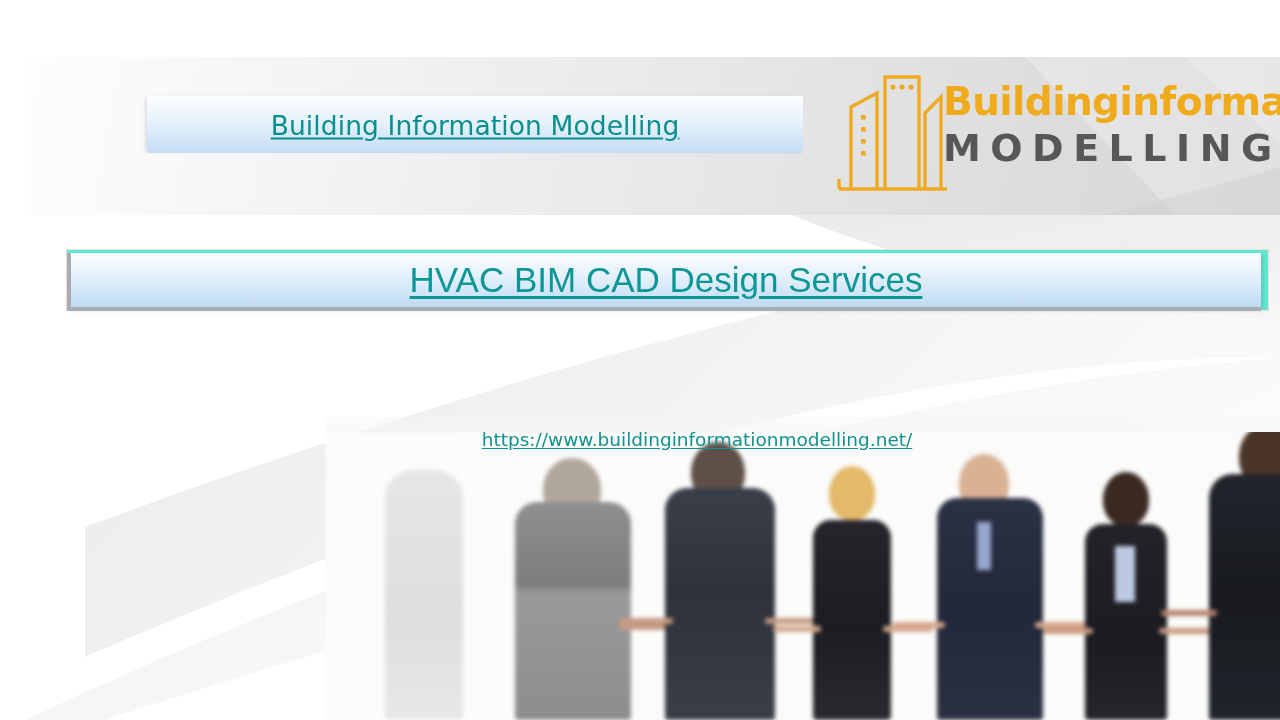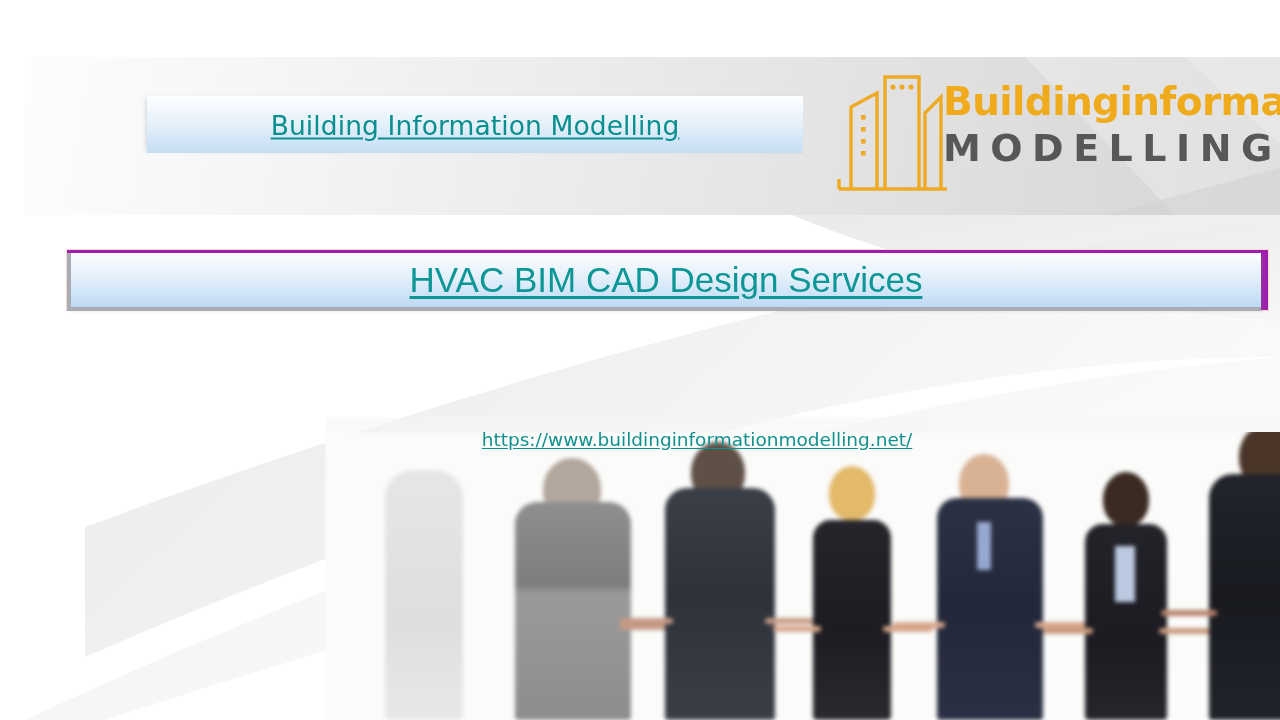--- a/index.html
+++ b/index.html
@@ -154,21 +154,21 @@
   }
 
   
   .banner-outer {
     position: absolute;
     left: 41px;
     top: 192px;
     width: 1203px;
     height: 62px;
     border: 1px solid #f2ddd0;
-    background: #a21caf;
+    background: #5eead4;
     box-sizing: border-box;
     box-shadow: 0 1px 2px rgba(0,0,0,.04);
   }
   .banner-inner {
     position: absolute;
     left: 4px;
     top: 3px;
     width: 1190px;
     height: 54px;
     background: linear-gradient(180deg,

